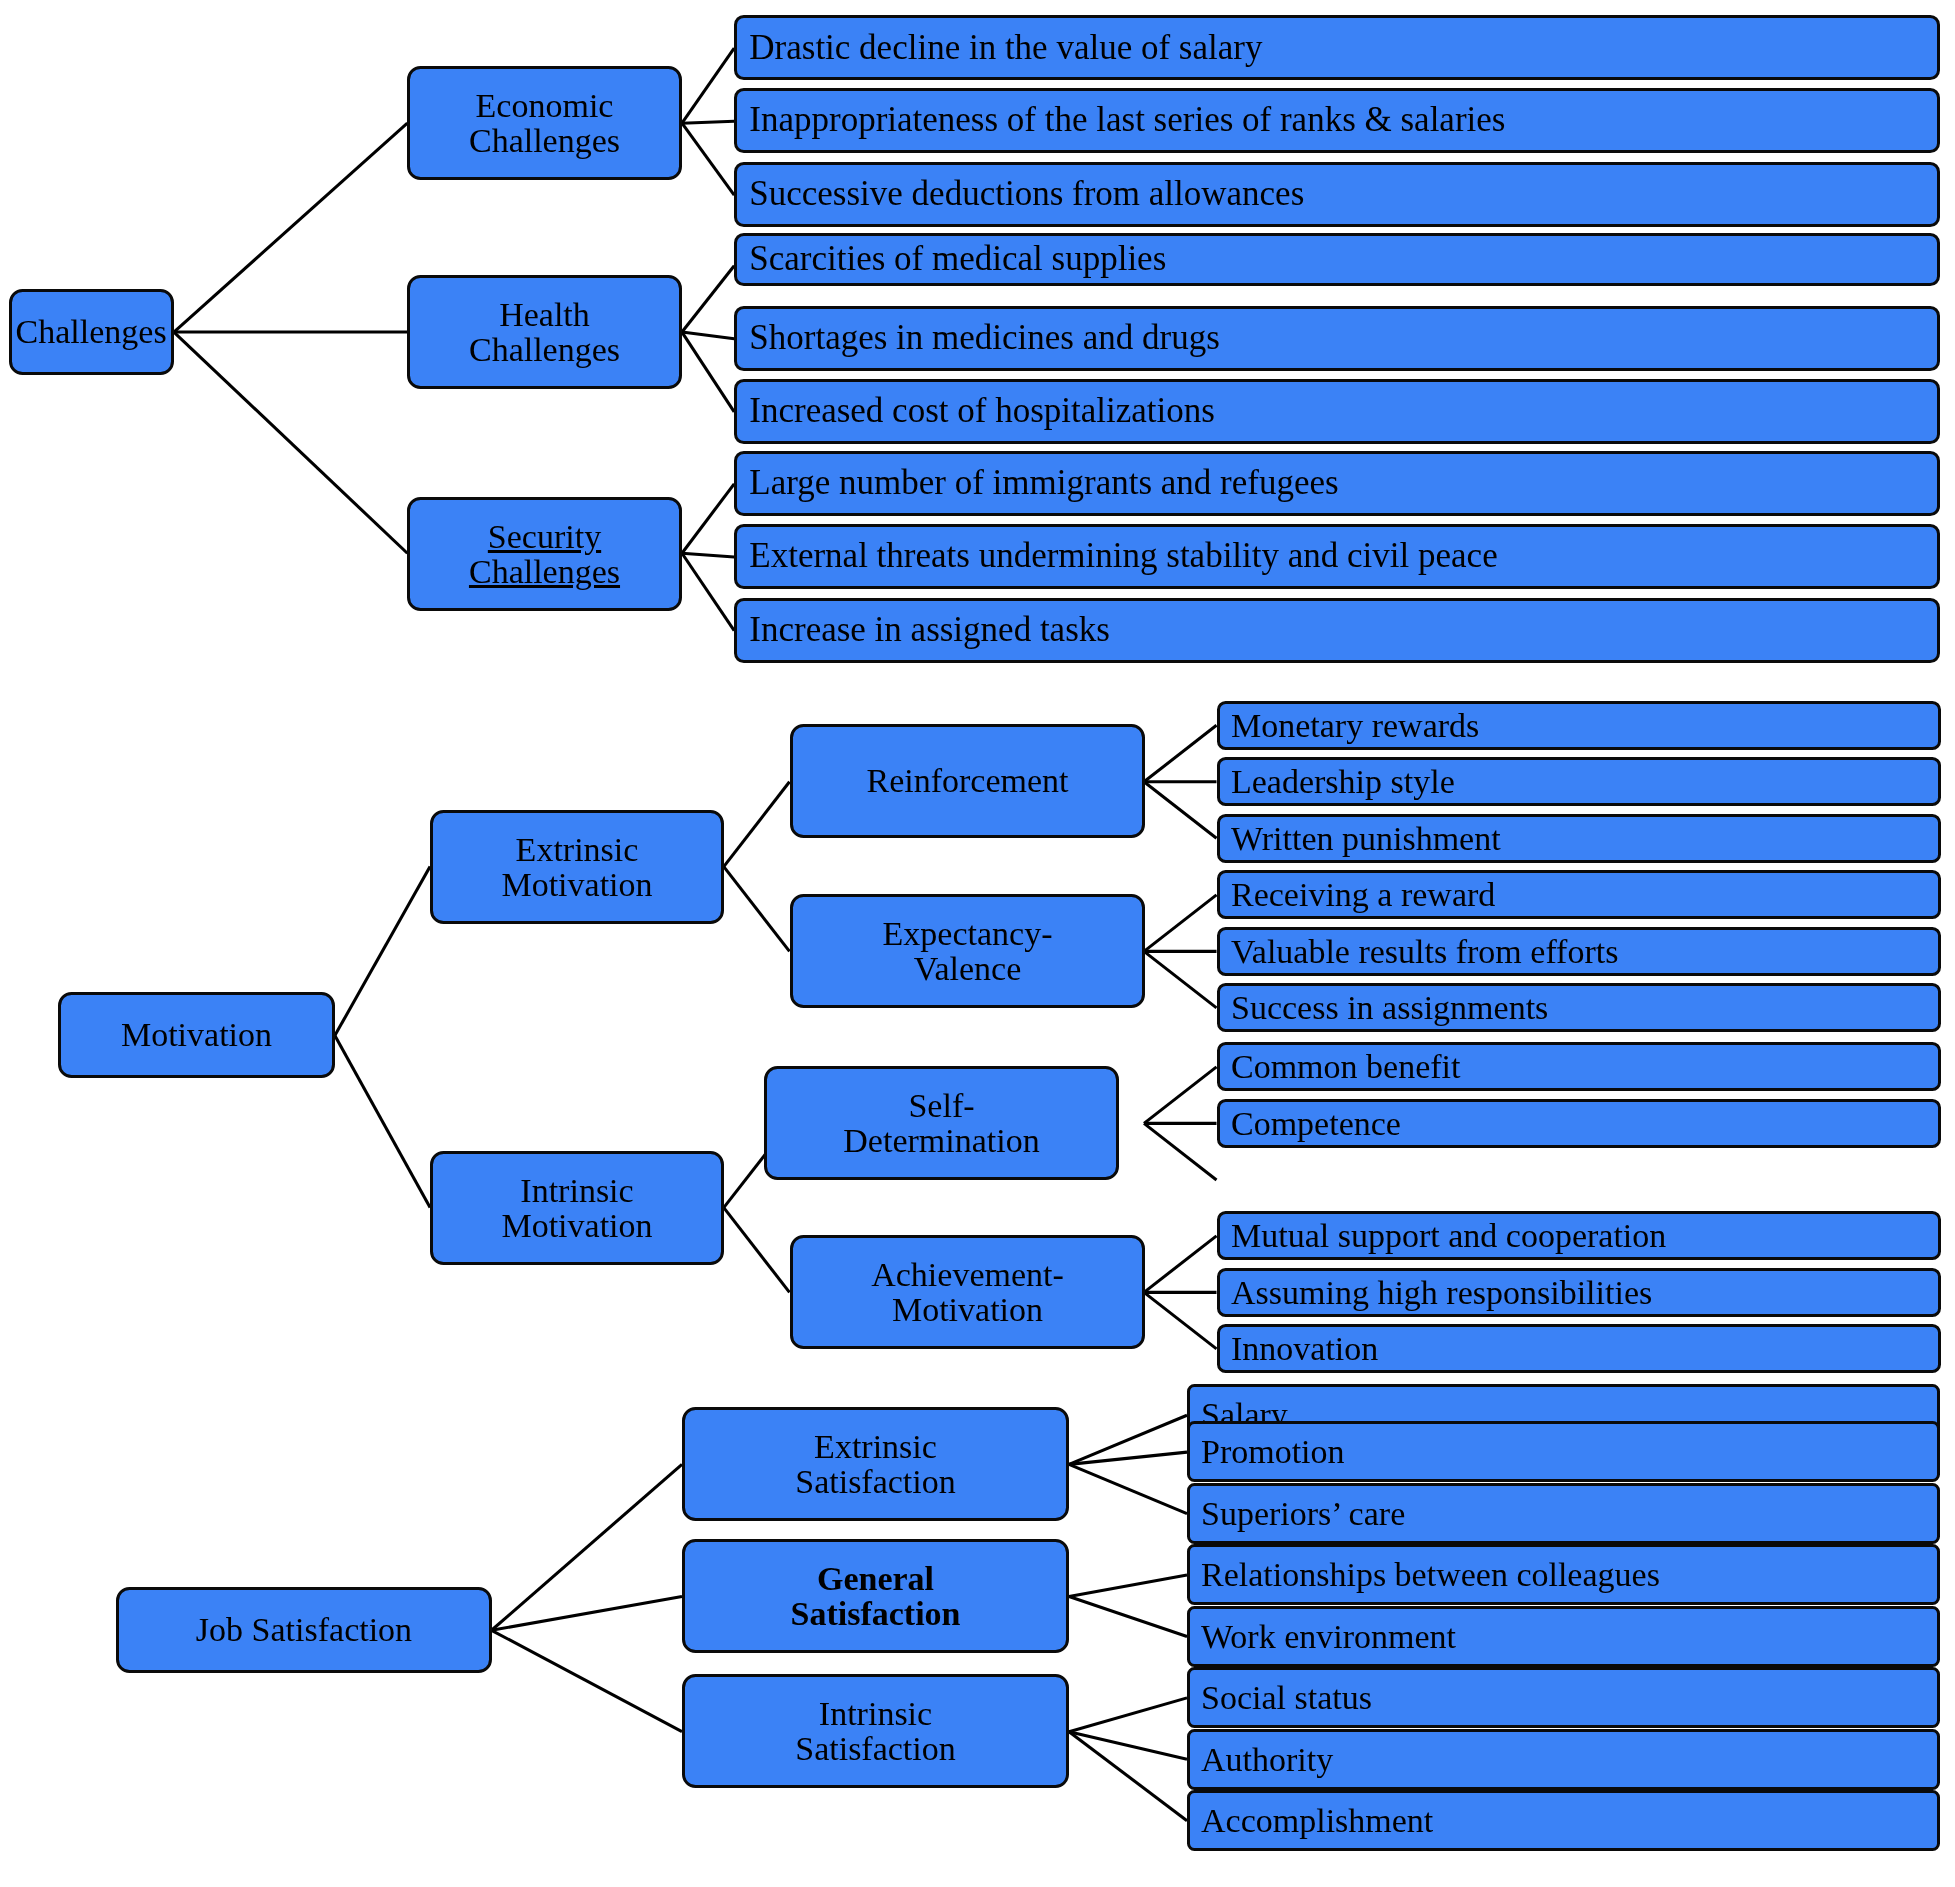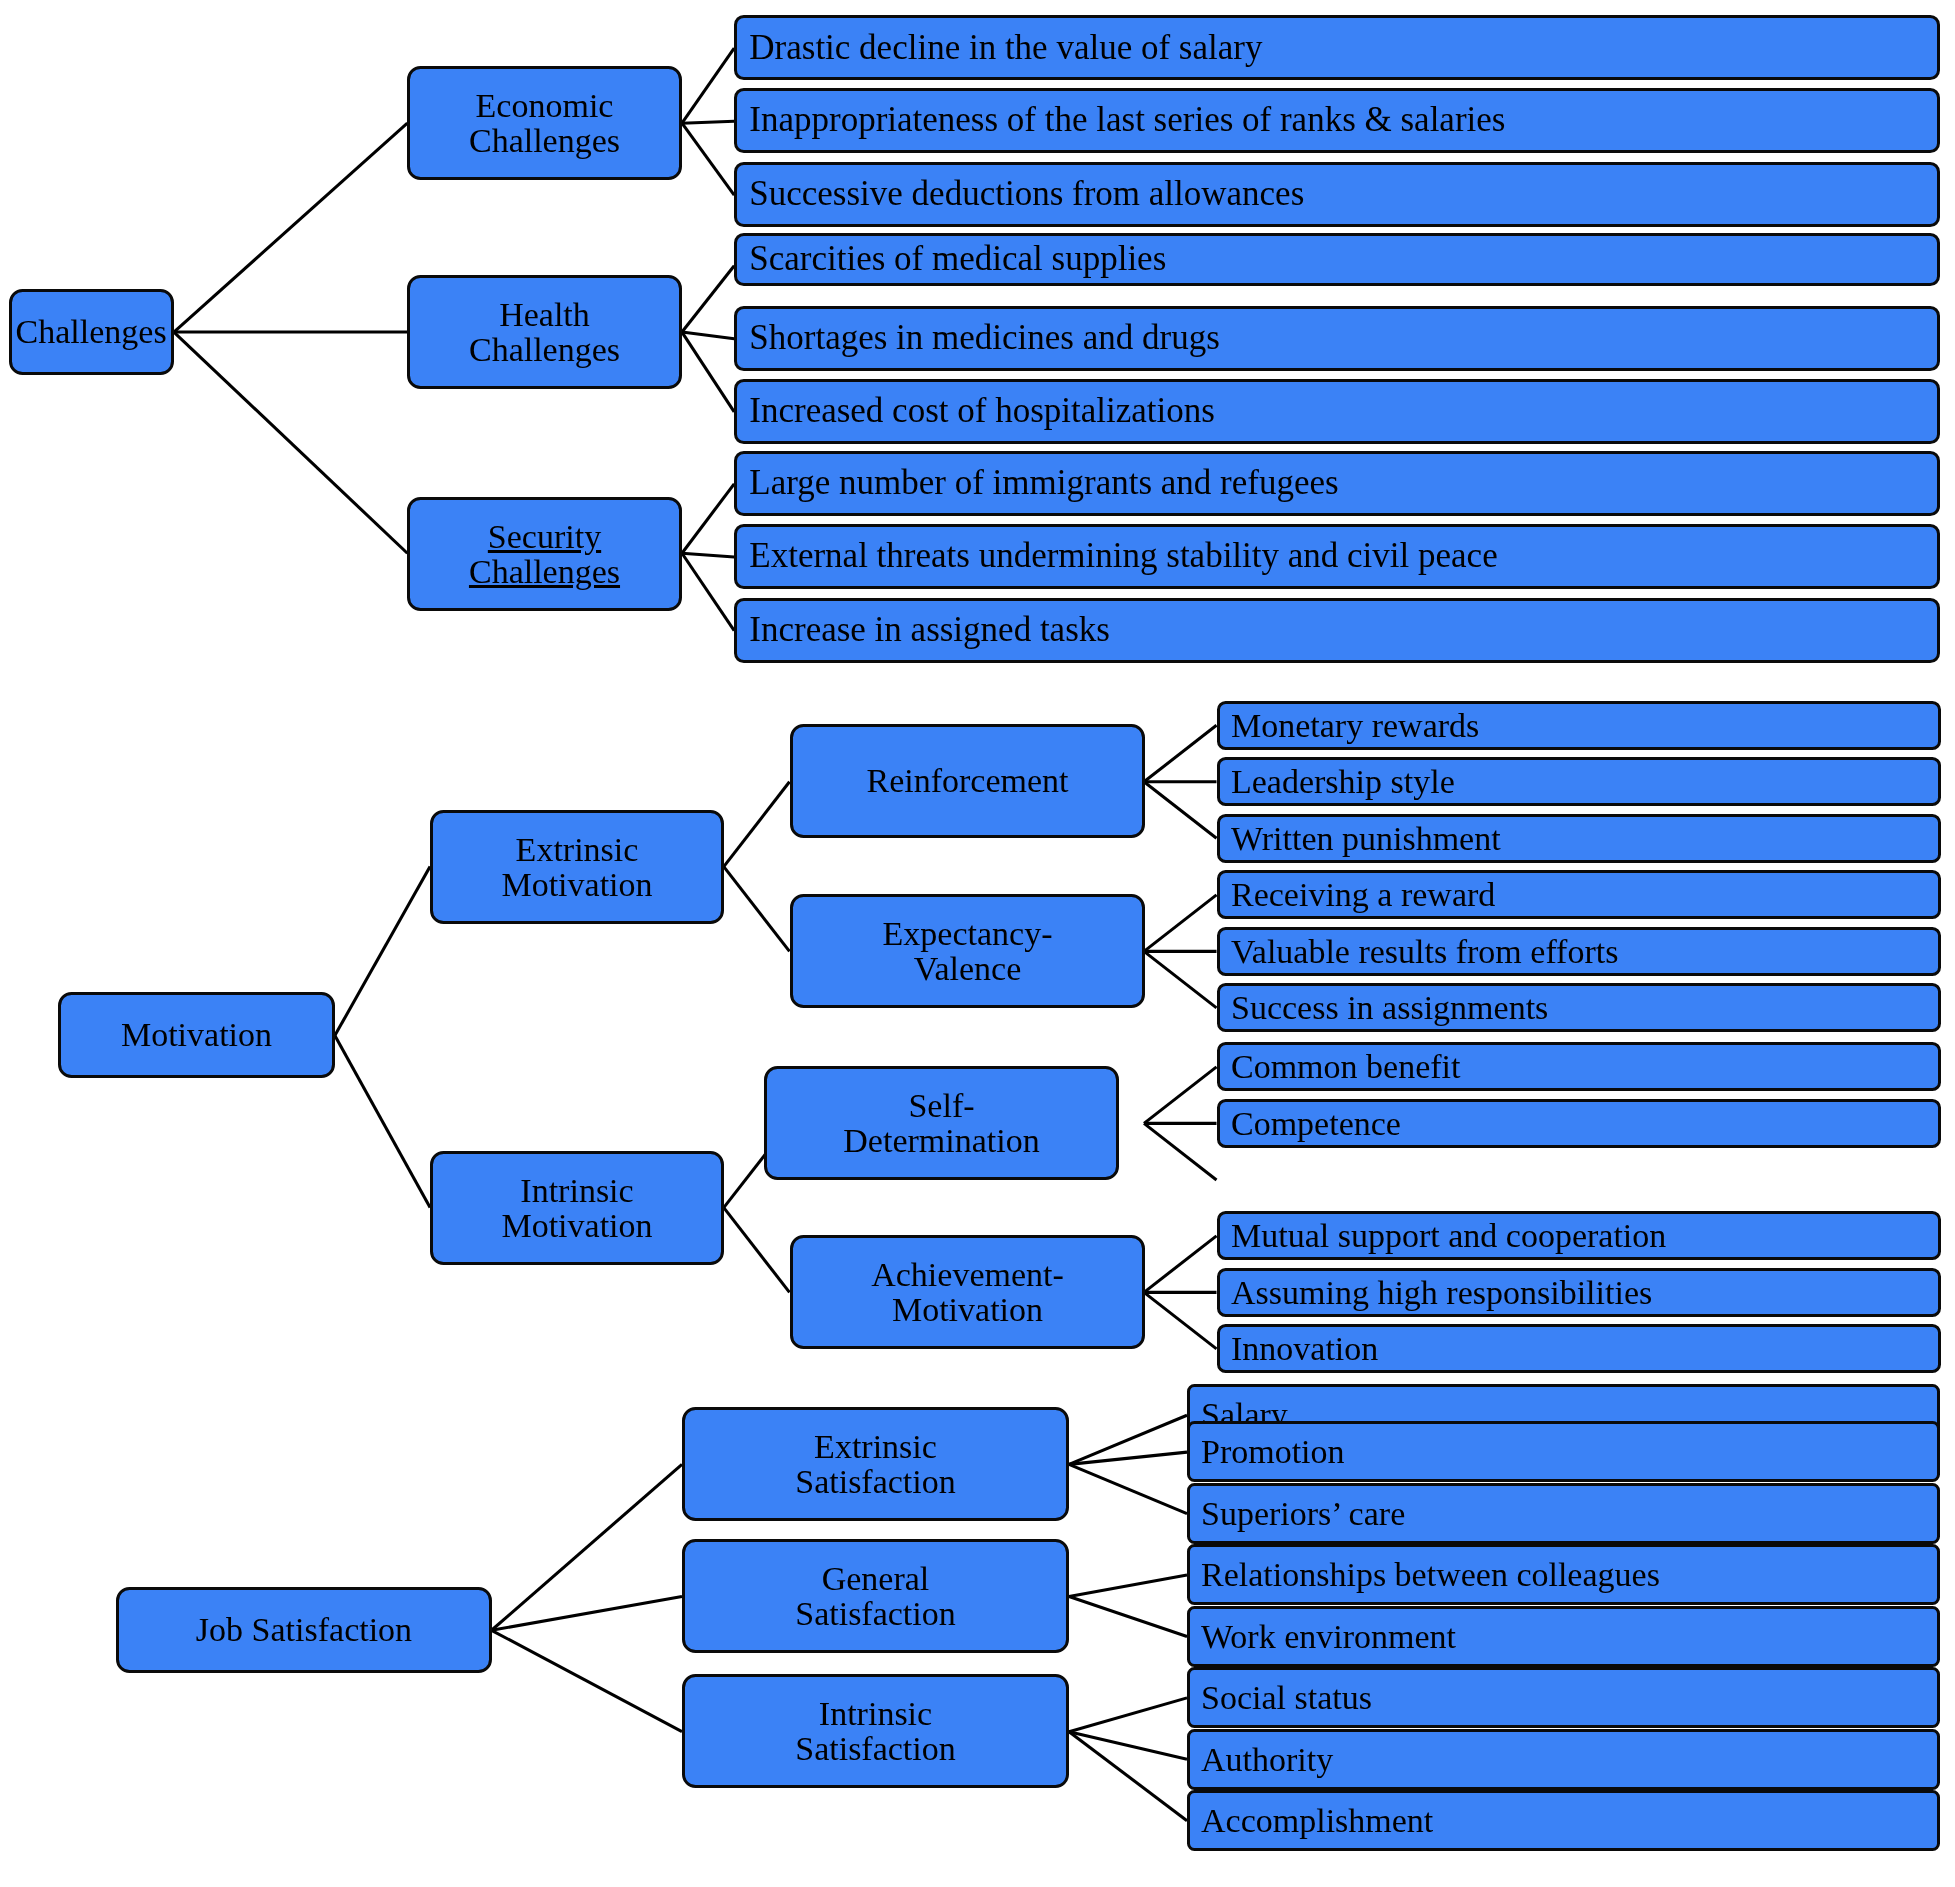--- a/index.html
+++ b/index.html
@@ -241,21 +241,21 @@
   </div>
 
   <div class="node center root" style="left:116px; top:1587px; width:376px; height:86px;">
     <span class="txt">Job Satisfaction</span>
   </div>
 
   <div class="node center lvl2" style="left:682px; top:1407px; width:387px; height:114px;">
     <span class="txt">Extrinsic
 Satisfaction</span>
   </div>
-  <div class="node center lvl2" style="left:682px; top:1539px; width:387px; height:114px;">
+  <div class="node center lvl2" style="left:682px; top:1539px; width:387px; height:114px;font-weight:bold;">
     <span class="txt">General
 Satisfaction</span>
   </div>
   <div class="node center lvl2" style="left:682px; top:1674px; width:387px; height:114px;">
     <span class="txt">Intrinsic
 Satisfaction</span>
   </div>
 
   <div class="node leftalign leaf-bottom" style="left:1187px; top:1384px; width:753px; height:61px;">
     <span class="txt">Salary</span>

